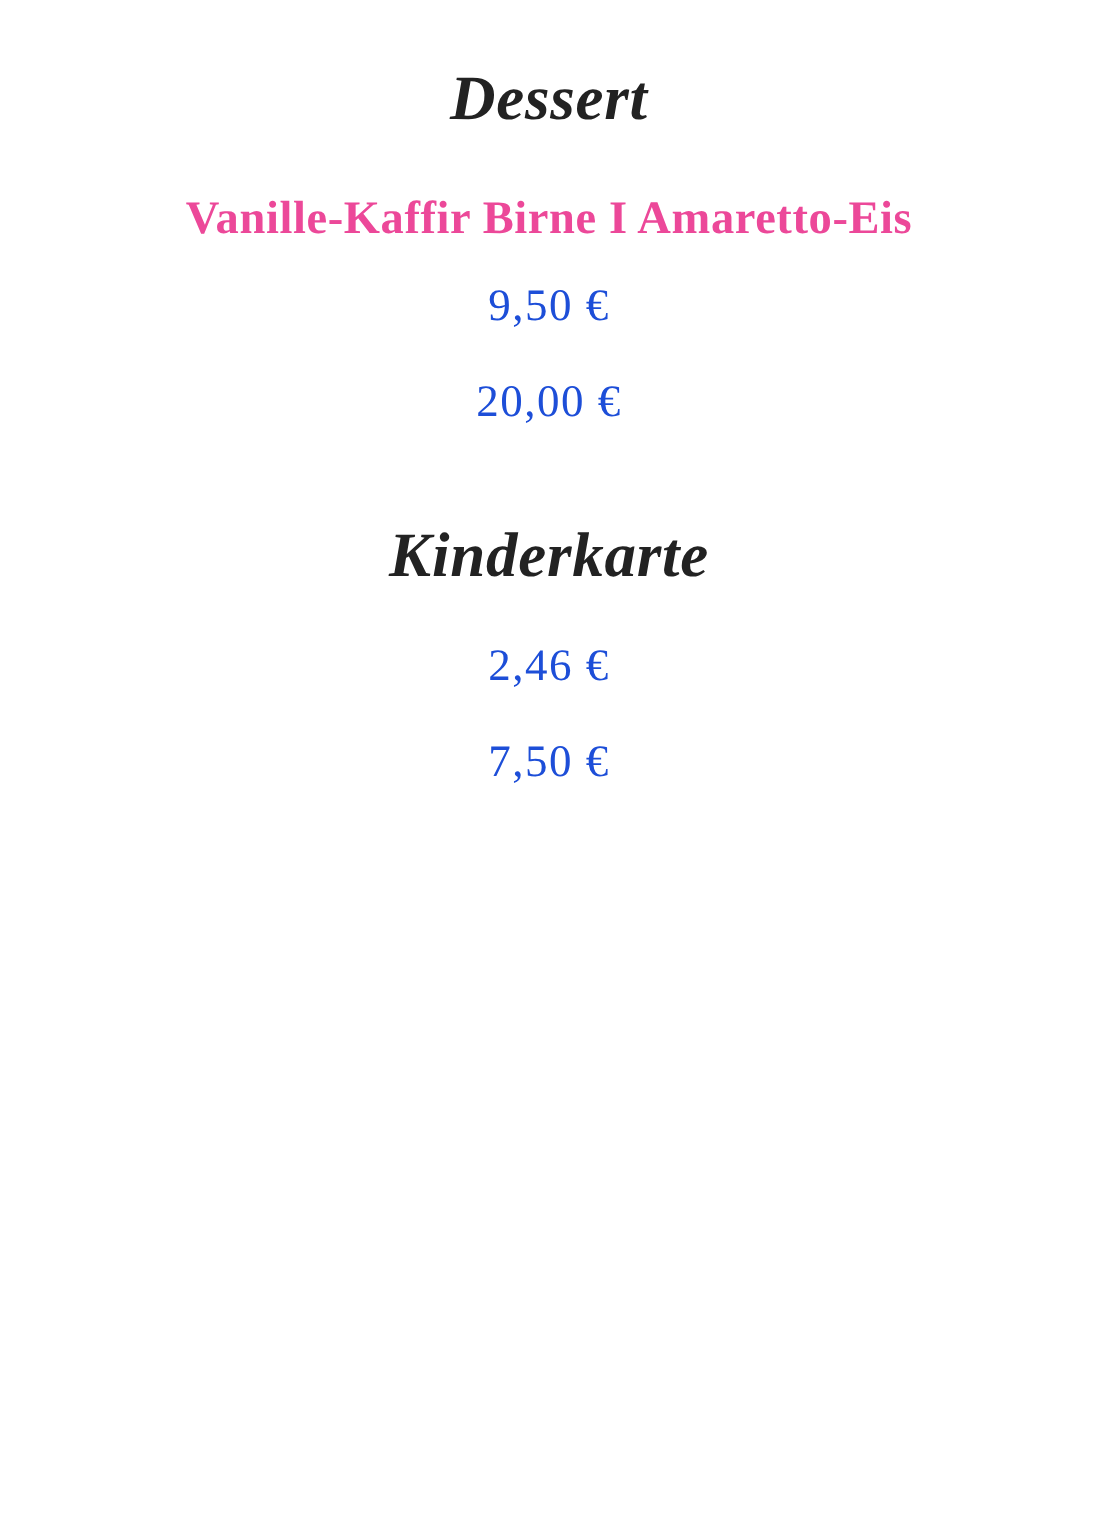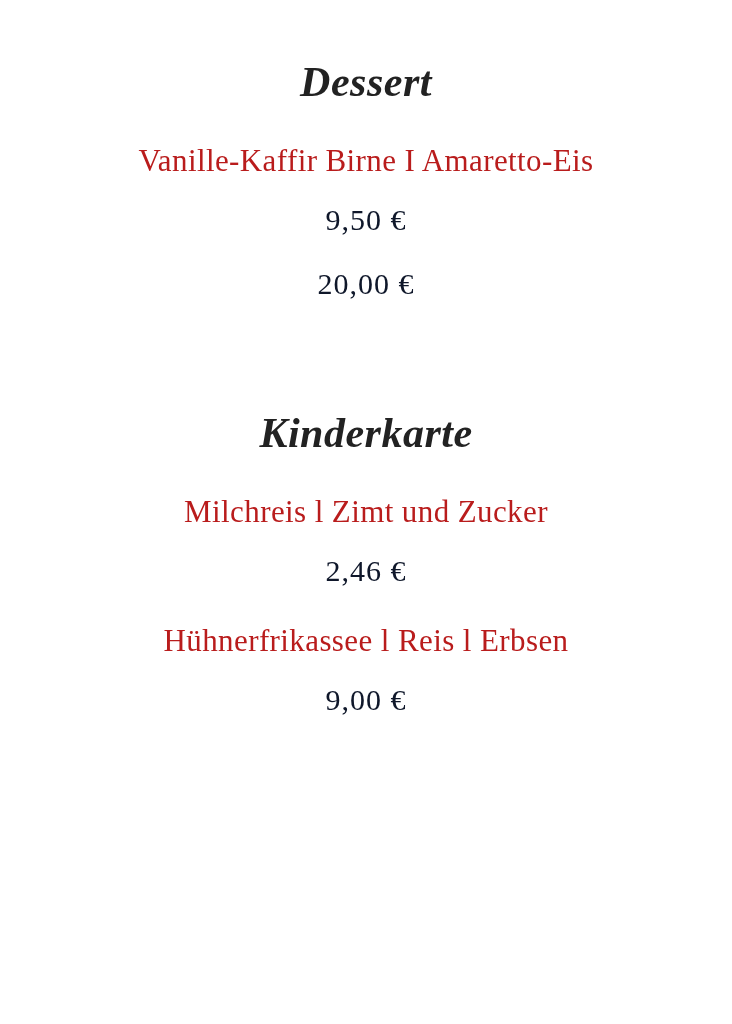--- a/index.html
+++ b/index.html
@@ -11,21 +11,21 @@
   }
 
   body {
     background: #ffffff;
     font-family: "Liberation Serif", "DejaVu Serif", serif;
   }
 
   .page {
     width: 732px;
     height: 1024px;
-    padding: 58px 28px 0 28px;
+    padding: 42px 28px 0 28px;
     text-align: center;
   }
 
   .section-title {
     font-family: "Liberation Serif", "DejaVu Serif", serif;
     font-style: italic;
     font-weight: 600;
     font-size: 42px;
     line-height: 48px;
     color: #222222;
@@ -33,38 +33,38 @@
     margin-bottom: 30px;
   }
 
   .menu-item {
     margin-bottom: 26px;
   }
 
   .item-name {
     font-size: 31px;
     line-height: 50px;
-    font-weight: 400;
-    color: #b91c1c;
+    font-weight: 700;
+    color: #ec4899;
     letter-spacing: 0.4px;
   }
 
   .item-price {
     font-size: 30px;
     line-height: 38px;
     margin-top: 15px;
     font-weight: 400;
-    color: #0f172a;
+    color: #1d4ed8;
     letter-spacing: 1px;
     font-variant-numeric: oldstyle-nums;
     font-feature-settings: "onum" 1;
   }
 
   .menu-section.second {
-    margin-top: 106px;
+    margin-top: 60px;
   }
 </style>
 </head>
 <body>
 
 <main class="page">
 
   <section class="menu-section first">
     <h1 class="section-title">Dessert</h1>
 
@@ -75,26 +75,22 @@
 
     <div class="menu-item">
       <p class="item-price">20,00 €</p>
     </div>
   </section>
 
   <section class="menu-section second">
     <h1 class="section-title">Kinderkarte</h1>
 
     <div class="menu-item">
-      <p class="item-name">Milchreis l Zimt und Zucker</p>
       <p class="item-price">2,46 €</p>
     </div>
 
     <div class="menu-item">
+      <p class="item-price">7,50 €</p>
     </div>
 
-    <div class="menu-item">
-      <p class="item-name">Hühnerfrikassee l Reis l Erbsen</p>
-      <p class="item-price">9,00 €</p>
-    </div>
   </section>
 
 </main>
 
 </body></html>

